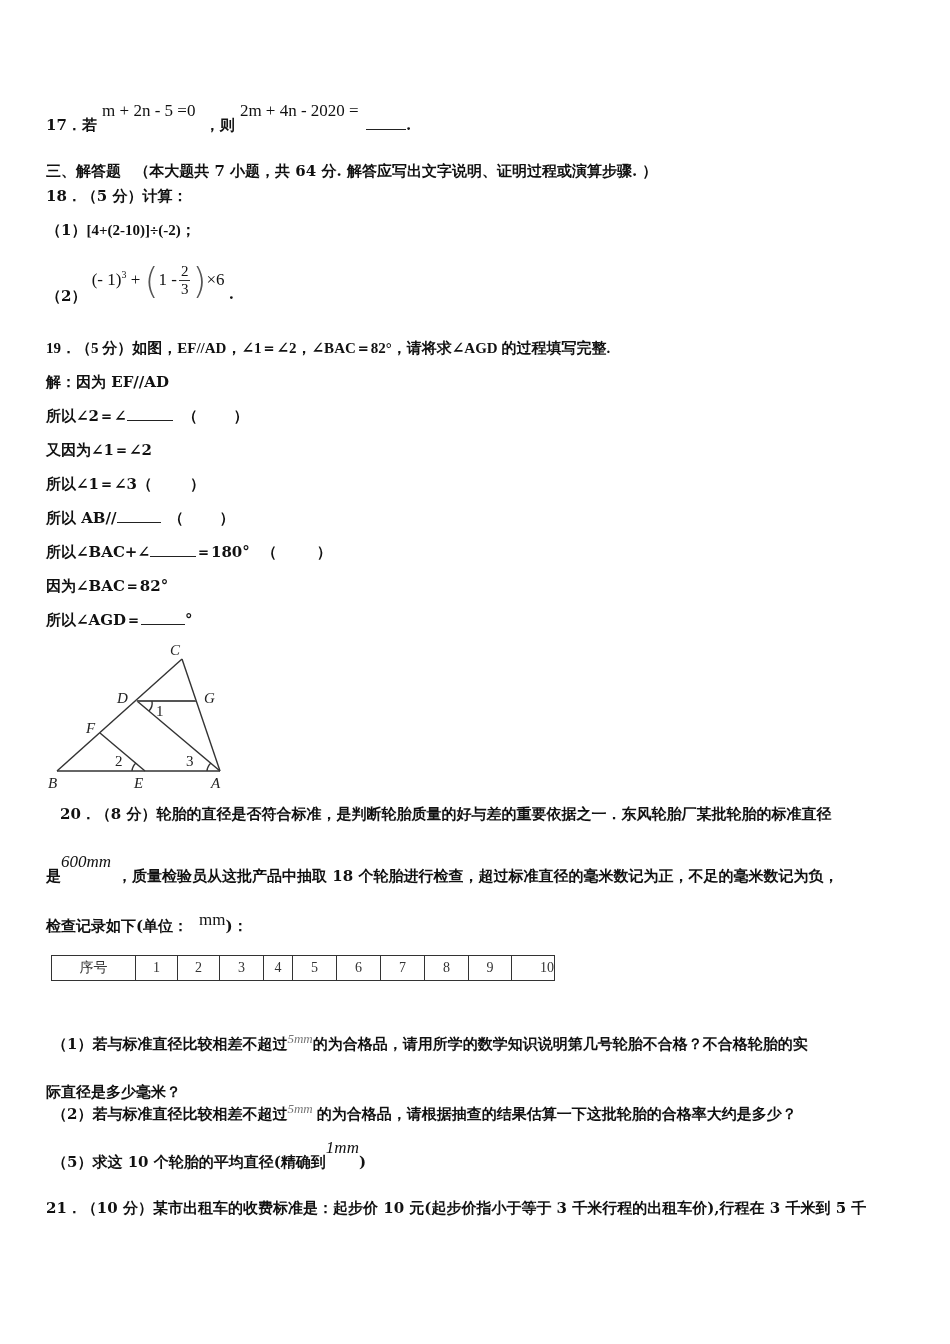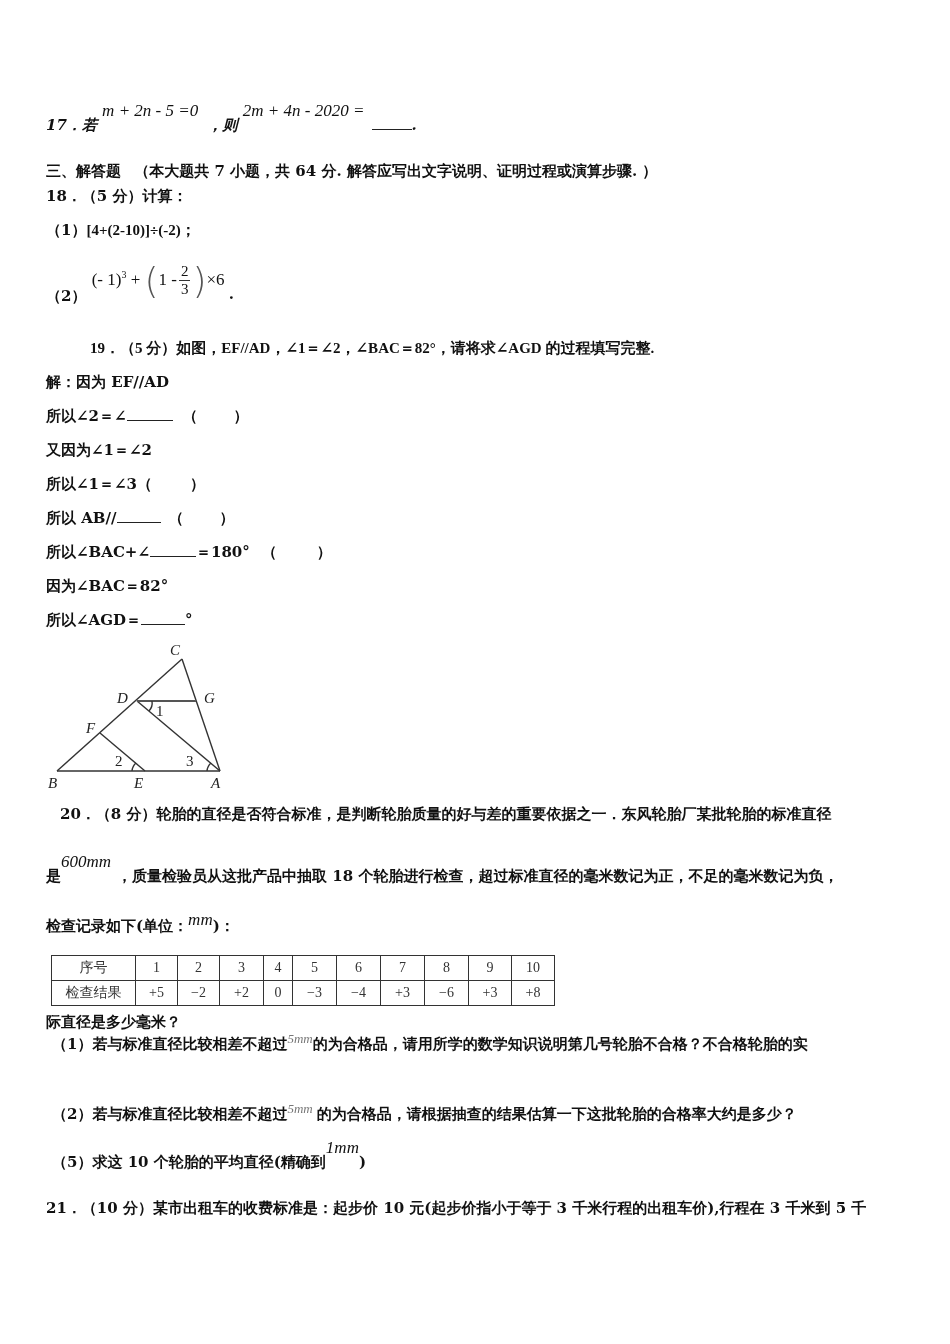--- a/index.html
+++ b/index.html
@@ -12,21 +12,21 @@
   .frac { display:inline-flex; flex-direction:column; align-items:center; vertical-align:middle; font-size:15px; line-height:17px; margin:0 2px; }
   .frac .n { border-bottom:1px solid #333; padding:0 2px; }
   .bigp { font-size:36px; font-weight:100; color:#555; vertical-align:middle; font-family:"DejaVu Sans", sans-serif; }
   table.data { position:absolute; left:51px; top:955px; border-collapse:collapse; font-family:"DejaVu Sans", sans-serif; font-size:14px; color:#333; }
   table.data td { border:1.5px solid #333; text-align:center; height:24px; padding:0;font-family:Liberation Serif, serif; }
   svg text { font-family:"Liberation Serif", serif; font-style:italic; font-size:15px; fill:#222; }
 </style>
 </head>
 <body>
 
-<div class="line" style="top:115px;font-style:italic;">
+<div class="line" style="top:115px;">
   <span>17．</span><span>若</span>
   <span class="math sup">m + 2n - 5 =0</span>
   <span style="margin-left:4px;">，则</span>
   <span class="math sup">2m + 4n - 2020 =</span>
   <span class="blank" style="width:40px;margin-left:2px;"></span><span>.</span>
 </div>
 
 <div class="line" style="top:161px;">
   <span>三、解答题</span>
   <span style="margin-left:8px;">（本大题共 7 小题，共 64 分. 解答应写出文字说明、证明过程或演算步骤. ）</span>
@@ -41,21 +41,21 @@
   <span class="math" style="position:relative;top:-6px;">
     <span>(- 1)</span><sup style="font-size:10px;">3</sup>
     <span>+</span>
     <span class="bigp">(</span><span>1 -</span><span class="frac">
         <span class="n">2</span>
         <span>3</span>
       </span><span class="bigp">)</span><span>×6</span>
   </span><span style="position:relative;top:8px;">.</span>
 </div>
 
-<div class="line" style="top:338px;font-family:'Liberation Serif','DejaVu Serif',serif;margin-left:44px;">19．（5 分）如图，EF//AD，∠1＝∠2，∠BAC＝82°，请将求∠AGD 的过程填写完整.</div>
+<div class="line" style="top:338px;font-family:'Liberation Serif','DejaVu Serif',serif;">19．（5 分）如图，EF//AD，∠1＝∠2，∠BAC＝82°，请将求∠AGD 的过程填写完整.</div>
 
 <div class="line" style="top:372px;"><span>解：因为 EF//AD</span></div>
 <div class="line" style="top:406px;">
   <span>所以∠2＝∠</span><span class="blank" style="width:46px;"></span><span style="margin-left:10px;">（<span style="display:inline-block;width:36px;"></span>）</span>
 </div>
 <div class="line" style="top:440px;"><span>又因为∠1＝∠2</span></div>
 <div class="line" style="top:474px;">
   <span>所以∠1＝∠3</span><span>（<span style="display:inline-block;width:38px;"></span>）</span>
 </div>
 <div class="line" style="top:508px;">
@@ -91,58 +91,45 @@
   <text x="156" y="716" style="font-style:normal">1</text>
   <text x="115" y="766" style="font-style:normal">2</text>
   <text x="186" y="766" style="font-style:normal">3</text>
 </svg>
 
 <div class="line" style="top:804px;margin-left:14px;">20．（8 分）轮胎的直径是否符合标准，是判断轮胎质量的好与差的重要依据之一．东风轮胎厂某批轮胎的标准直径</div>
 <div class="line" style="top:866px;">
   <span>是</span><span class="math sup" style="font-style:italic;">600mm</span><span style="margin-left:6px;">，质量检验员从这批产品中抽取 18 个轮胎进行检查，超过标准直径的毫米数记为正，不足的毫米数记为负，</span>
 </div>
 <div class="line" style="top:916px;">
-  <span>检查记录如下(单位：</span><span class="math sup" style="font-style:italic;top:-6px;">mm</span><span>)：</span>
+  <span>检查记录如下(单位：</span><span class="math sup" style="top:-6px;margin-left:11px;">mm</span><span>)：</span>
 </div>
 
 <table class="data">
   <tbody>
       <tr>
     <td style="width:83px;">序号</td>
     <td style="width:41px;">1</td>
     <td style="width:41px;">2</td>
     <td style="width:43px;">3</td>
     <td style="width:28px;">4</td>
     <td style="width:43px;">5</td>
     <td style="width:43px;">6</td>
     <td style="width:43px;">7</td>
     <td style="width:43px;">8</td>
     <td style="width:42px;">9</td>
-    <td style="width:42px;">10</td>
-  </tr>
-  <tr>
-    <td>检查结果</td>
-    <td>+5</td>
-    <td>−2</td>
-    <td>+2</td>
-    <td>0</td>
-    <td>−3</td>
-    <td>−4</td>
-    <td>+3</td>
-    <td>−6</td>
-    <td>+3</td>
-    <td>+8</td>
+    <td style="width:42px;text-align:right;">10</td>
   </tr>
 </tbody>
   </table>
 
 <div class="line" style="top:1034px;left:52px;">
   <span>（1）若与标准直径比较相差不超过</span><span class="math" style="font-style:italic;font-size:13px;color:#777;top:-6px;">5mm</span><span style="margin-left:0;">的为合格品，请用所学的数学知识说明第几号轮胎不合格？不合格轮胎的实</span>
 </div>
-<div class="line" style="top:1012px;">际直径是多少毫米？</div>
+<div class="line" style="top:1084px;font-family:Liberation Mono, monospace;">际直径是多少毫米？</div>
 <div class="line" style="top:1104px;left:52px;">
   <span>（2）若与标准直径比较相差不超过</span><span class="math" style="font-style:italic;font-size:13px;color:#777;top:-6px;">5mm</span><span style="margin-left:4px;">的为合格品，请根据抽查的结果估算一下这批轮胎的合格率大约是多少？</span>
 </div>
 <div class="line" style="top:1152px;left:52px;">
   <span>（5）求这 10 个轮胎的平均直径(精确到</span><span class="math sup" style="font-style:italic;">1mm</span><span>)</span>
 </div>
 
 <div class="line" style="top:1198px;">21．（10 分）某市出租车的收费标准是：起步价 10 元(起步价指小于等于 3 千米行程的出租车价),行程在 3 千米到 5 千</div>
 
 </body></html>

